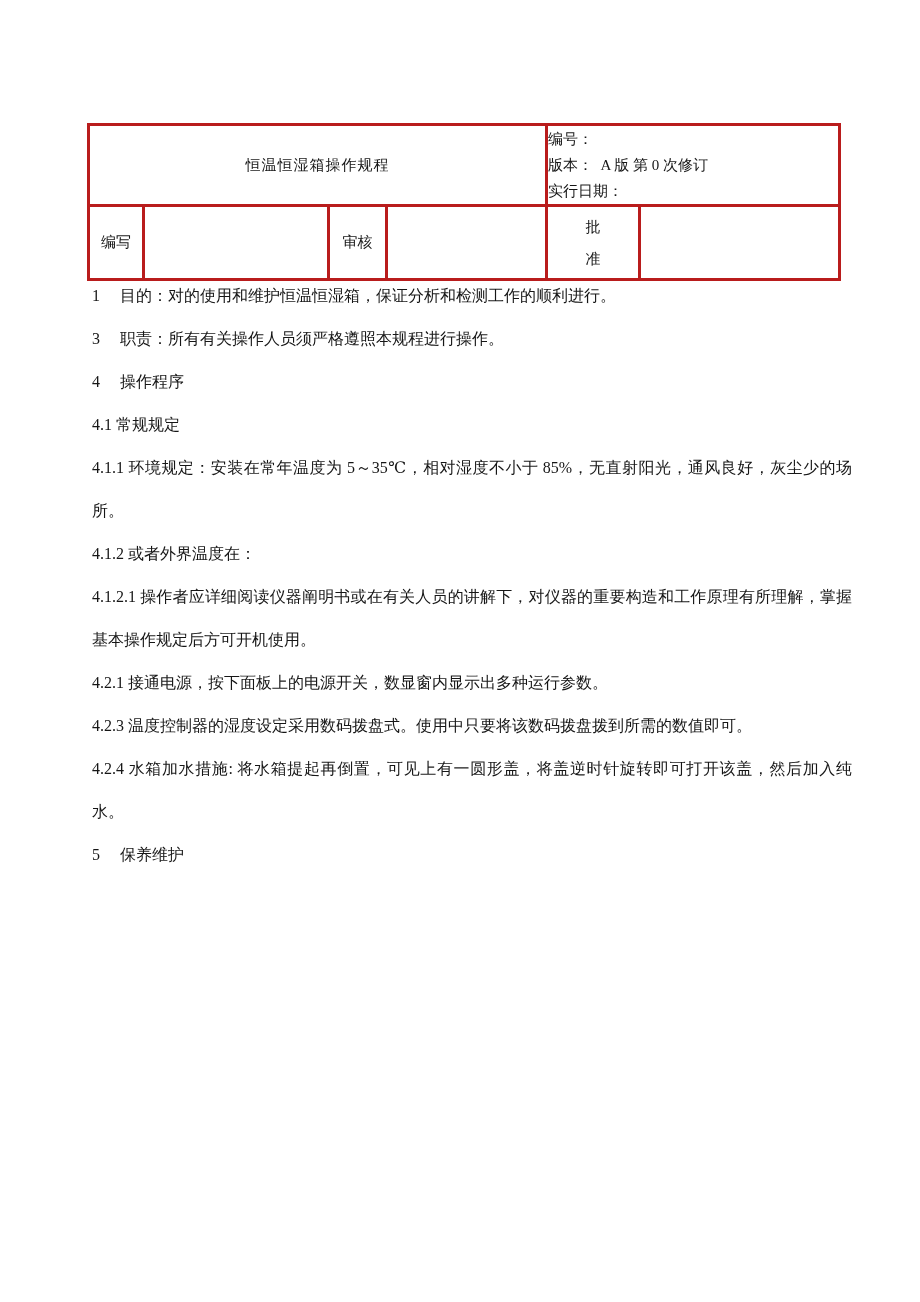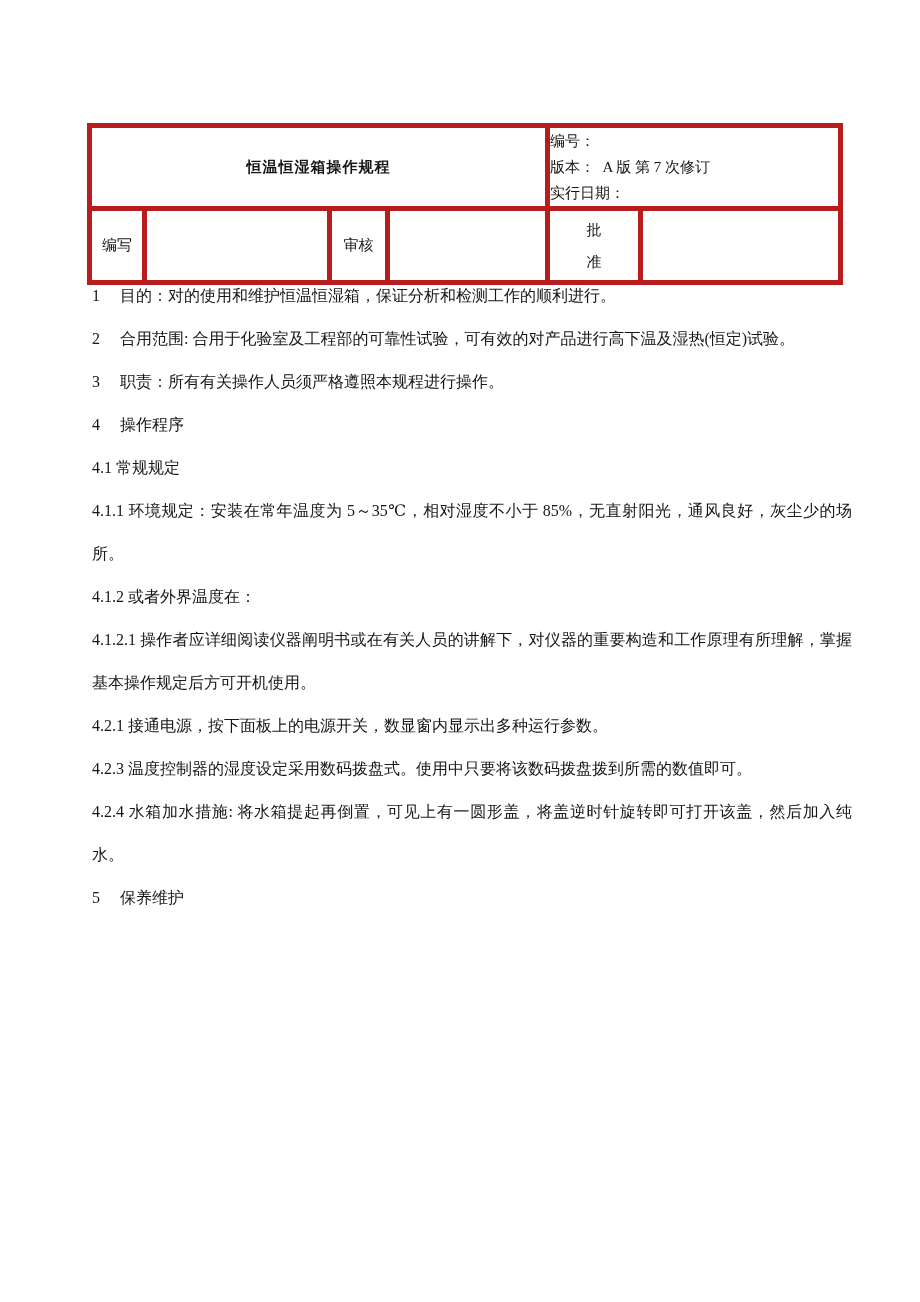--- a/index.html
+++ b/index.html
@@ -16,30 +16,30 @@
   
   table.hdr {
     position: absolute;
     left: 87px;
     top: 123px;
     width: 751px;
     border-collapse: collapse;
     table-layout: fixed;
   }
   table.hdr td {
-    border: 5px solid #b91c1c;
+    border: 3px solid #b91c1c;
     padding: 0;
     vertical-align: middle;
     font-size: 15px;
   }
   tr.hdr-row1 { height: 76px; }
   tr.hdr-row2 { height: 74px; }
   td.title-cell {
     text-align: center;
-    font-weight: bold;
+    font-weight: normal;
     font-size: 22px;
     letter-spacing: 1px;
   }
   td.info-cell { padding: 3px 6px 3px 9px; }
   .info-line {
     font-size: 15px;
     line-height: 26px;
     white-space: pre-wrap;
   }
   td.lbl-cell { text-align: center; }
@@ -82,42 +82,41 @@
       <col style="width:58px">
       <col style="width:160px">
       <col style="width:93px">
       <col style="width:200px">
     </colgroup>
     <tbody>
         <tr class="hdr-row1">
       <td class="title-cell" colspan="4">恒温恒湿箱操作规程</td>
       <td class="info-cell" colspan="2">
         <div class="info-line">编号：</div>
-        <div class="info-line">版本：  A 版 第 7 次修订</div>
+        <div class="info-line">版本：  A 版 第 0 次修订</div>
         <div class="info-line">实行日期：</div>
       </td>
     </tr>
     <tr class="hdr-row2">
       <td class="lbl-cell">编写</td>
       <td></td>
       <td class="lbl-cell">审核</td>
       <td></td>
       <td class="lbl-cell">
         <span class="approver-stack">批准</span>
       </td>
       <td></td>
     </tr>
   </tbody>
     </table>
 
   <div class="doc-body">
 
     <div class="para hang"><span class="num">1</span><span>目的：对的使用和维护恒温恒湿箱，保证分析和检测工作的顺利进行。</span></div>
 
-    <div class="para hang"><span class="num">2</span><span>合用范围: 合用于化验室及工程部的可靠性试验，可有效的对产品进行高下温及湿热(恒定)试验。</span></div>
 
     <div class="para hang"><span class="num">3</span><span>职责：所有有关操作人员须严格遵照本规程进行操作。</span></div>
 
     <div class="para hang"><span class="num">4</span><span>操作程序</span></div>
 
     <div class="para"><span>4.1 常规规定</span></div>
 
     <div class="para"><span>4.1.1 环境规定：安装在常年温度为 5～35℃，相对湿度不小于 85%，无直射阳光，通风良好，灰尘少的场所。</span></div>
 
     <div class="para"><span>4.1.2 或者外界温度在：</span></div>

